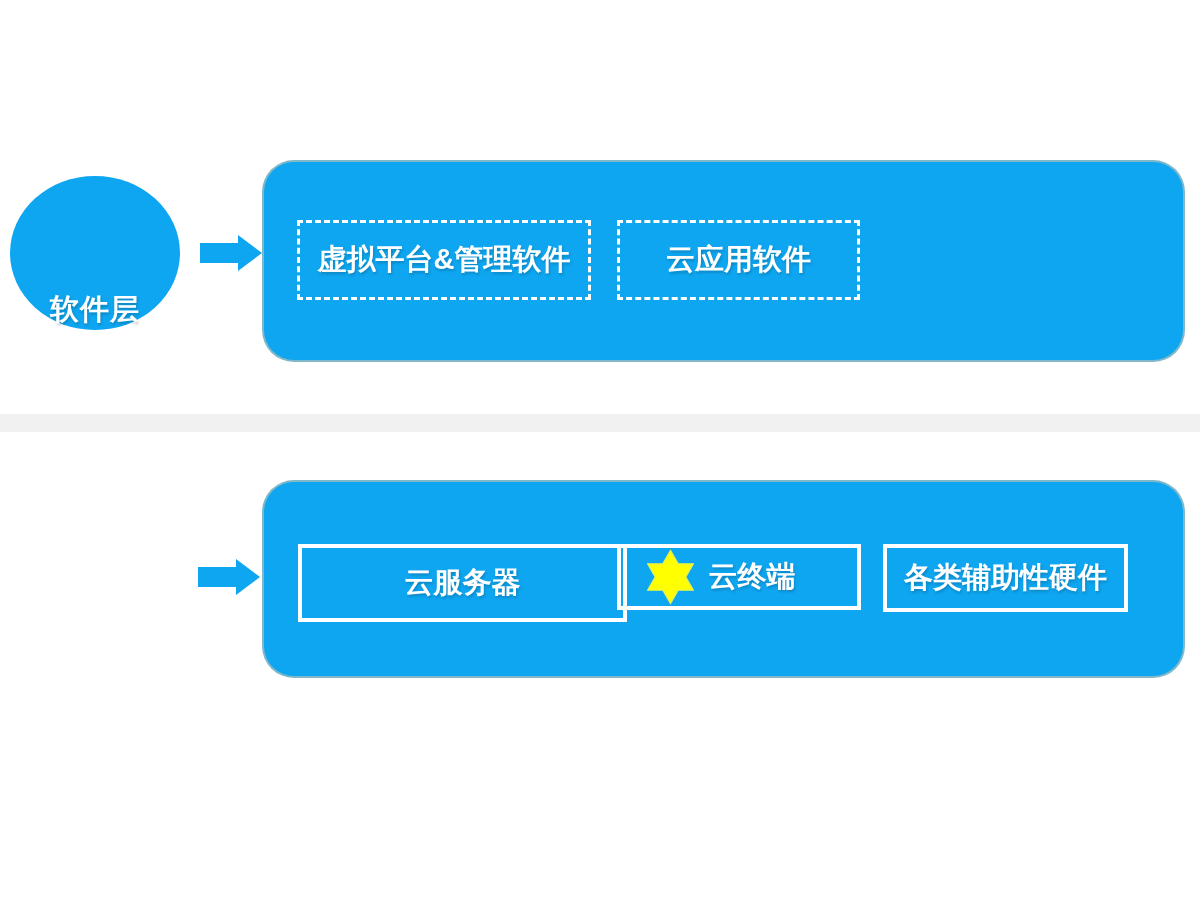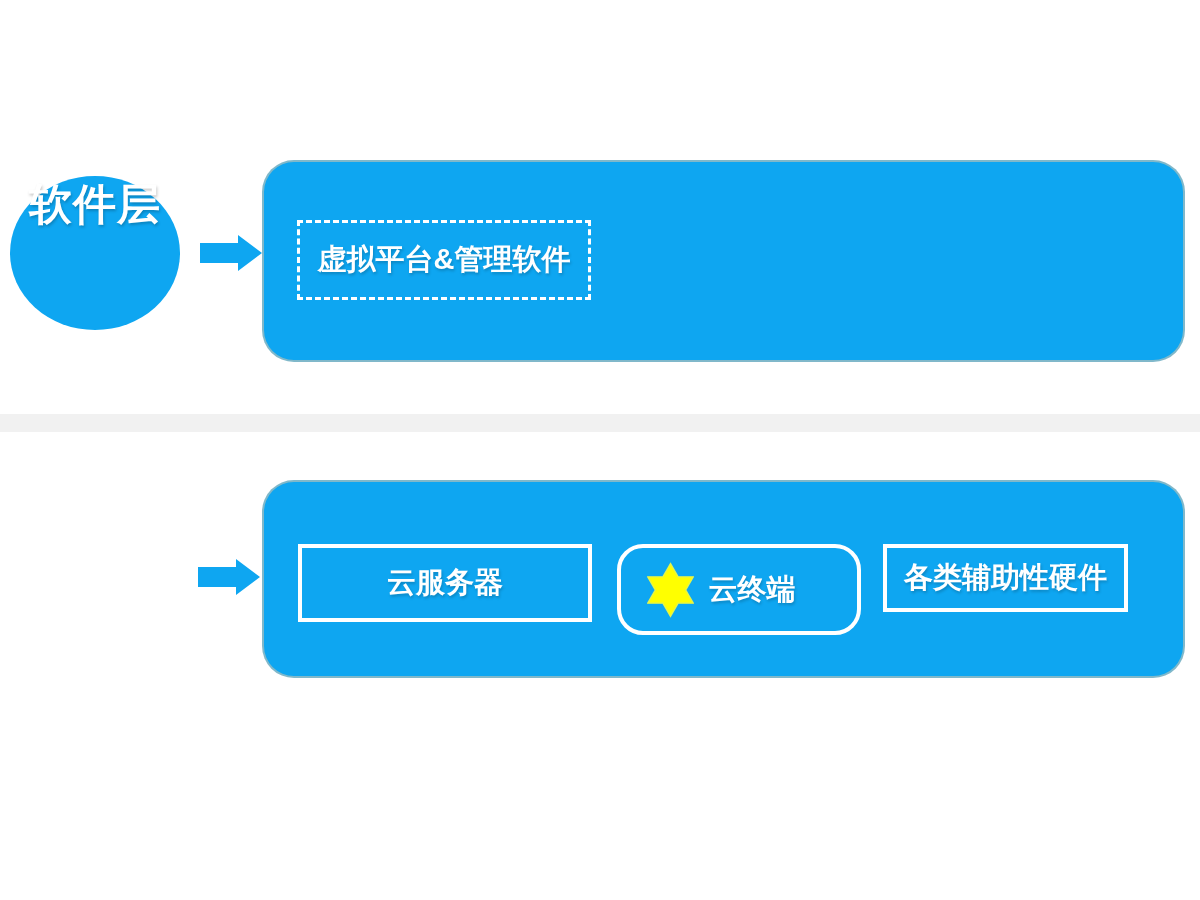--- a/index.html
+++ b/index.html
@@ -10,22 +10,22 @@
 
   .divider {
     position: absolute; left: 0; top: 414px; width: 1200px; height: 18px;
     background: #F1F1F1;
   }
 
   .layer-circle {
     position: absolute;
     background: #0EA6F1;
     border-radius: 50%;
-    display: flex; align-items: flex-start; justify-content: center;
-    color: #ffffff; font-weight: bold; font-size: 43px; letter-spacing: 1px;
+    display: flex; align-items: flex-end; justify-content: center;
+    color: #ffffff; font-weight: bold; font-size: 29px; letter-spacing: 1px;
     text-shadow: 1px 2px 3px rgba(0,0,0,0.22);
   }
   .circle-sw { left: 10px; top: 176px; width: 170px; height: 154px; }
   .circle-hw { left: 10px; top: 495px; width: 172px; height: 163px; }
 
   .flow-arrow { position: absolute; width: 62px; height: 36px; }
   .arrow-sw { left: 200px; top: 235px; }
   .arrow-hw { left: 198px; top: 559px; }
 
   .panel {
@@ -47,22 +47,22 @@
   }
   .item.dashed { border: 3px dashed #ffffff; }
   .item.solid  { border: 4px solid  #ffffff; }
 
   
   .sw-item-1 { left: 33px;  top: 58px; width: 294px; height: 80px; }
   .sw-item-2 { left: 353px; top: 58px; width: 243px; height: 80px; }
   .sw-item-3 { left: 619px; top: 58px; width: 245px; height: 80px; }
 
   
-  .hw-item-1 { left: 34px;  top: 62px; width: 294px; height: 78px; }
-  .hw-item-2 { left: 353px; top: 62px; width: 244px; height: 91px; border-radius: 26px; }
+  .hw-item-1 { left: 34px;  top: 62px; width: 329px; height: 78px; }
+  .hw-item-2 { left: 353px; top: 62px; width: 244px; height: 66px; }
   .hw-item-3 { left: 619px; top: 62px; width: 245px; height: 68px; }
 
   .item-inner { display: flex; align-items: center; justify-content: center; }
   .hw-item-2 .item-inner { transform: translateX(-18px); }
   .star-icon { width: 47px; height: 58px; margin-right: 15px; flex: 0 0 auto; }
 </style>
 </head>
 <body>
 
 <div class="canvas">
@@ -73,20 +73,23 @@
     <span>软件层</span>
   </div>
 
   <svg class="flow-arrow arrow-sw" viewBox="0 0 62 36" aria-hidden="true">
     <polygon points="0,8 38,8 38,0 62,18 38,36 38,28 0,28" fill="#0EA6F1"></polygon>
   </svg>
 
   <div class="panel panel-sw">
     <div class="item dashed sw-item-1">
       <span class="item-inner">虚拟平台&amp;管理软件</span>
+    </div>
+    <div class="item dashed sw-item-2">
+      <span class="item-inner">云应用软件</span>
     </div>
   </div>
 
 
   <svg class="flow-arrow arrow-hw" viewBox="0 0 62 36" aria-hidden="true">
     <polygon points="0,8 38,8 38,0 62,18 38,36 38,28 0,28" fill="#0EA6F1"></polygon>
   </svg>
 
   <div class="panel panel-hw">
     <div class="item solid hw-item-1">

